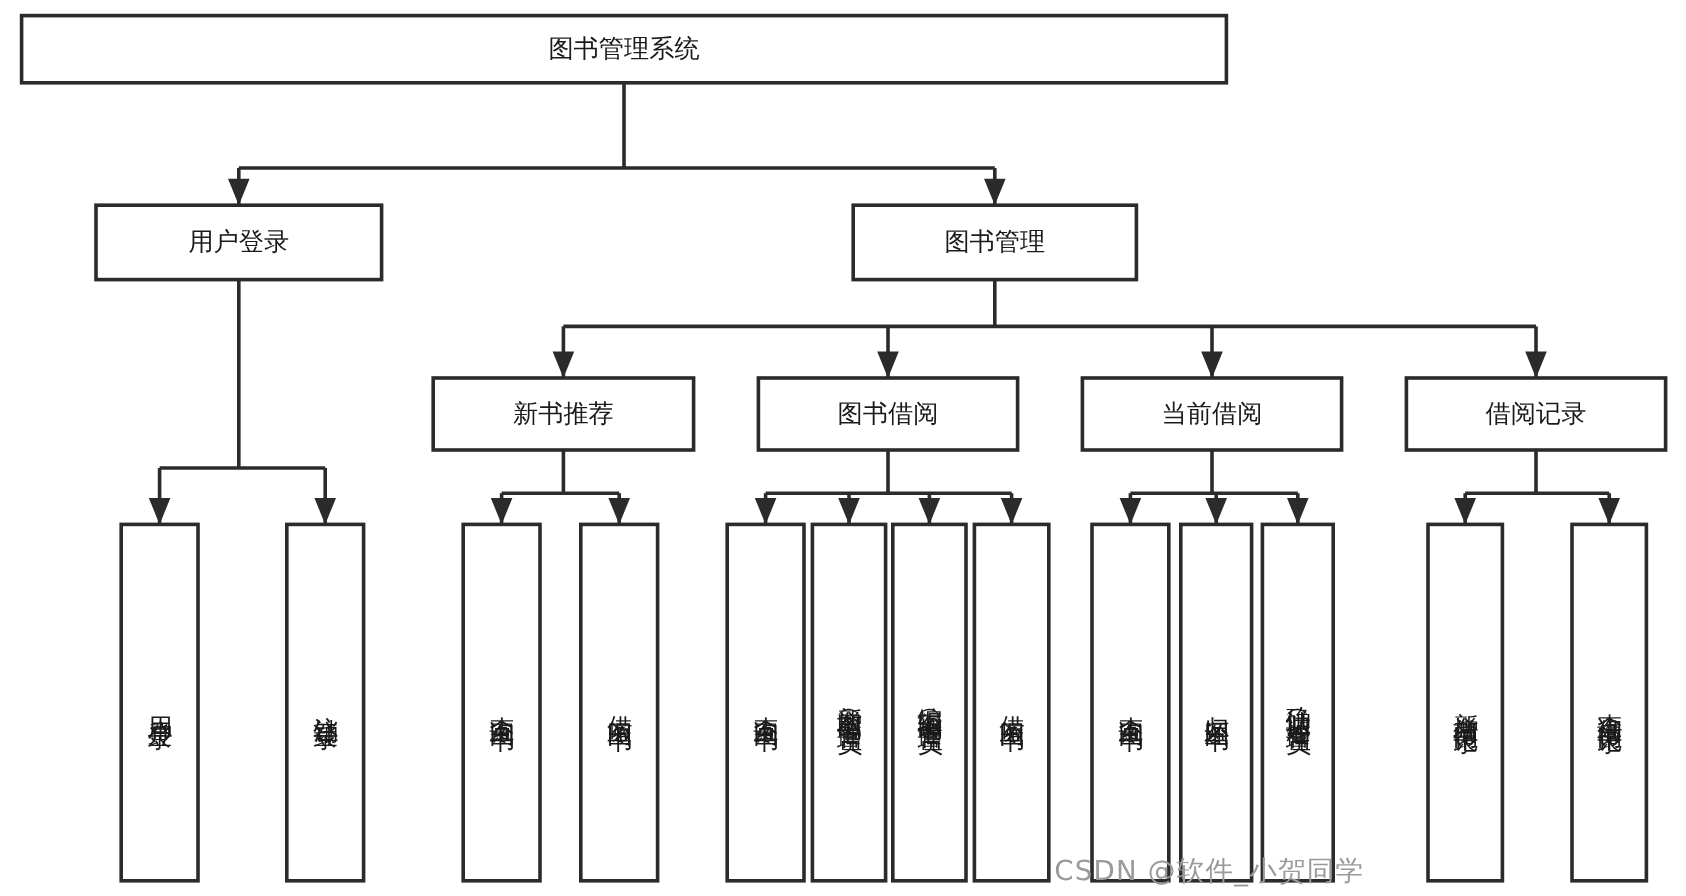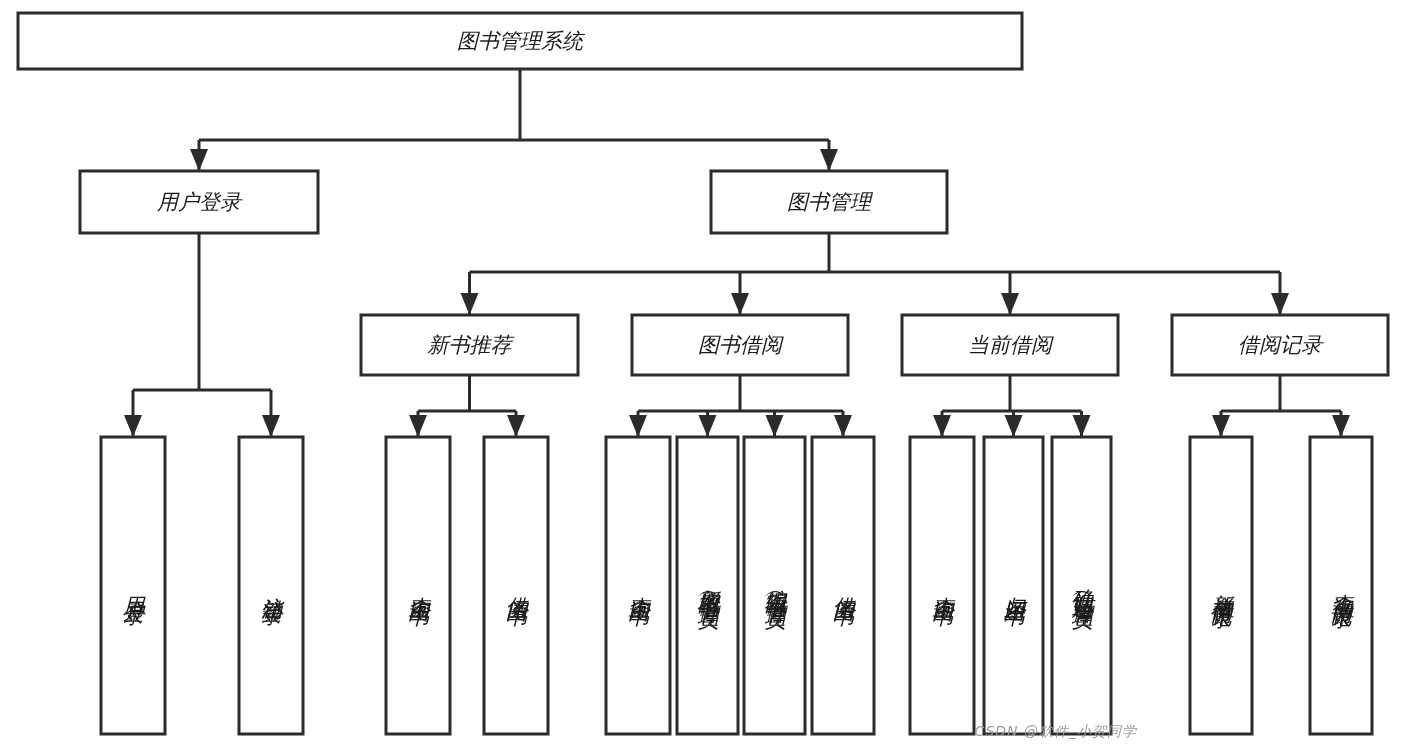--- a/index.html
+++ b/index.html
@@ -11,21 +11,20 @@
     width: 1405px;
     height: 747px;
     font-family: "DejaVu Sans", "Liberation Sans", sans-serif;
     overflow: hidden;
   }
   #diagram-root {
     position: relative;
     width: 1147px;
     height: 747px;
     background: #ffffff;
-    font-style: italic;
   }
   svg.tree-svg {
     position: absolute;
     left: 0;
     top: 0;
     width: 1405px;
     height: 747px;
     display: block;
   }
   .node-box {
@@ -66,21 +65,21 @@
     line-height: 1;
     letter-spacing: 3px;
     color: #1a1a1a;
     white-space: nowrap;
   }
   .watermark {
     position: absolute;
     right: 10px;
     bottom: 6px;
     font-family: "DejaVu Sans", "Liberation Sans", sans-serif;
-    font-size: 14px;
+    font-size: 23px;
     color: #9a9a9a;
     letter-spacing: 1px;
     white-space: nowrap;
   }
 </style>
 </head>
 <body>
 
 <div id="diagram-root">
 

